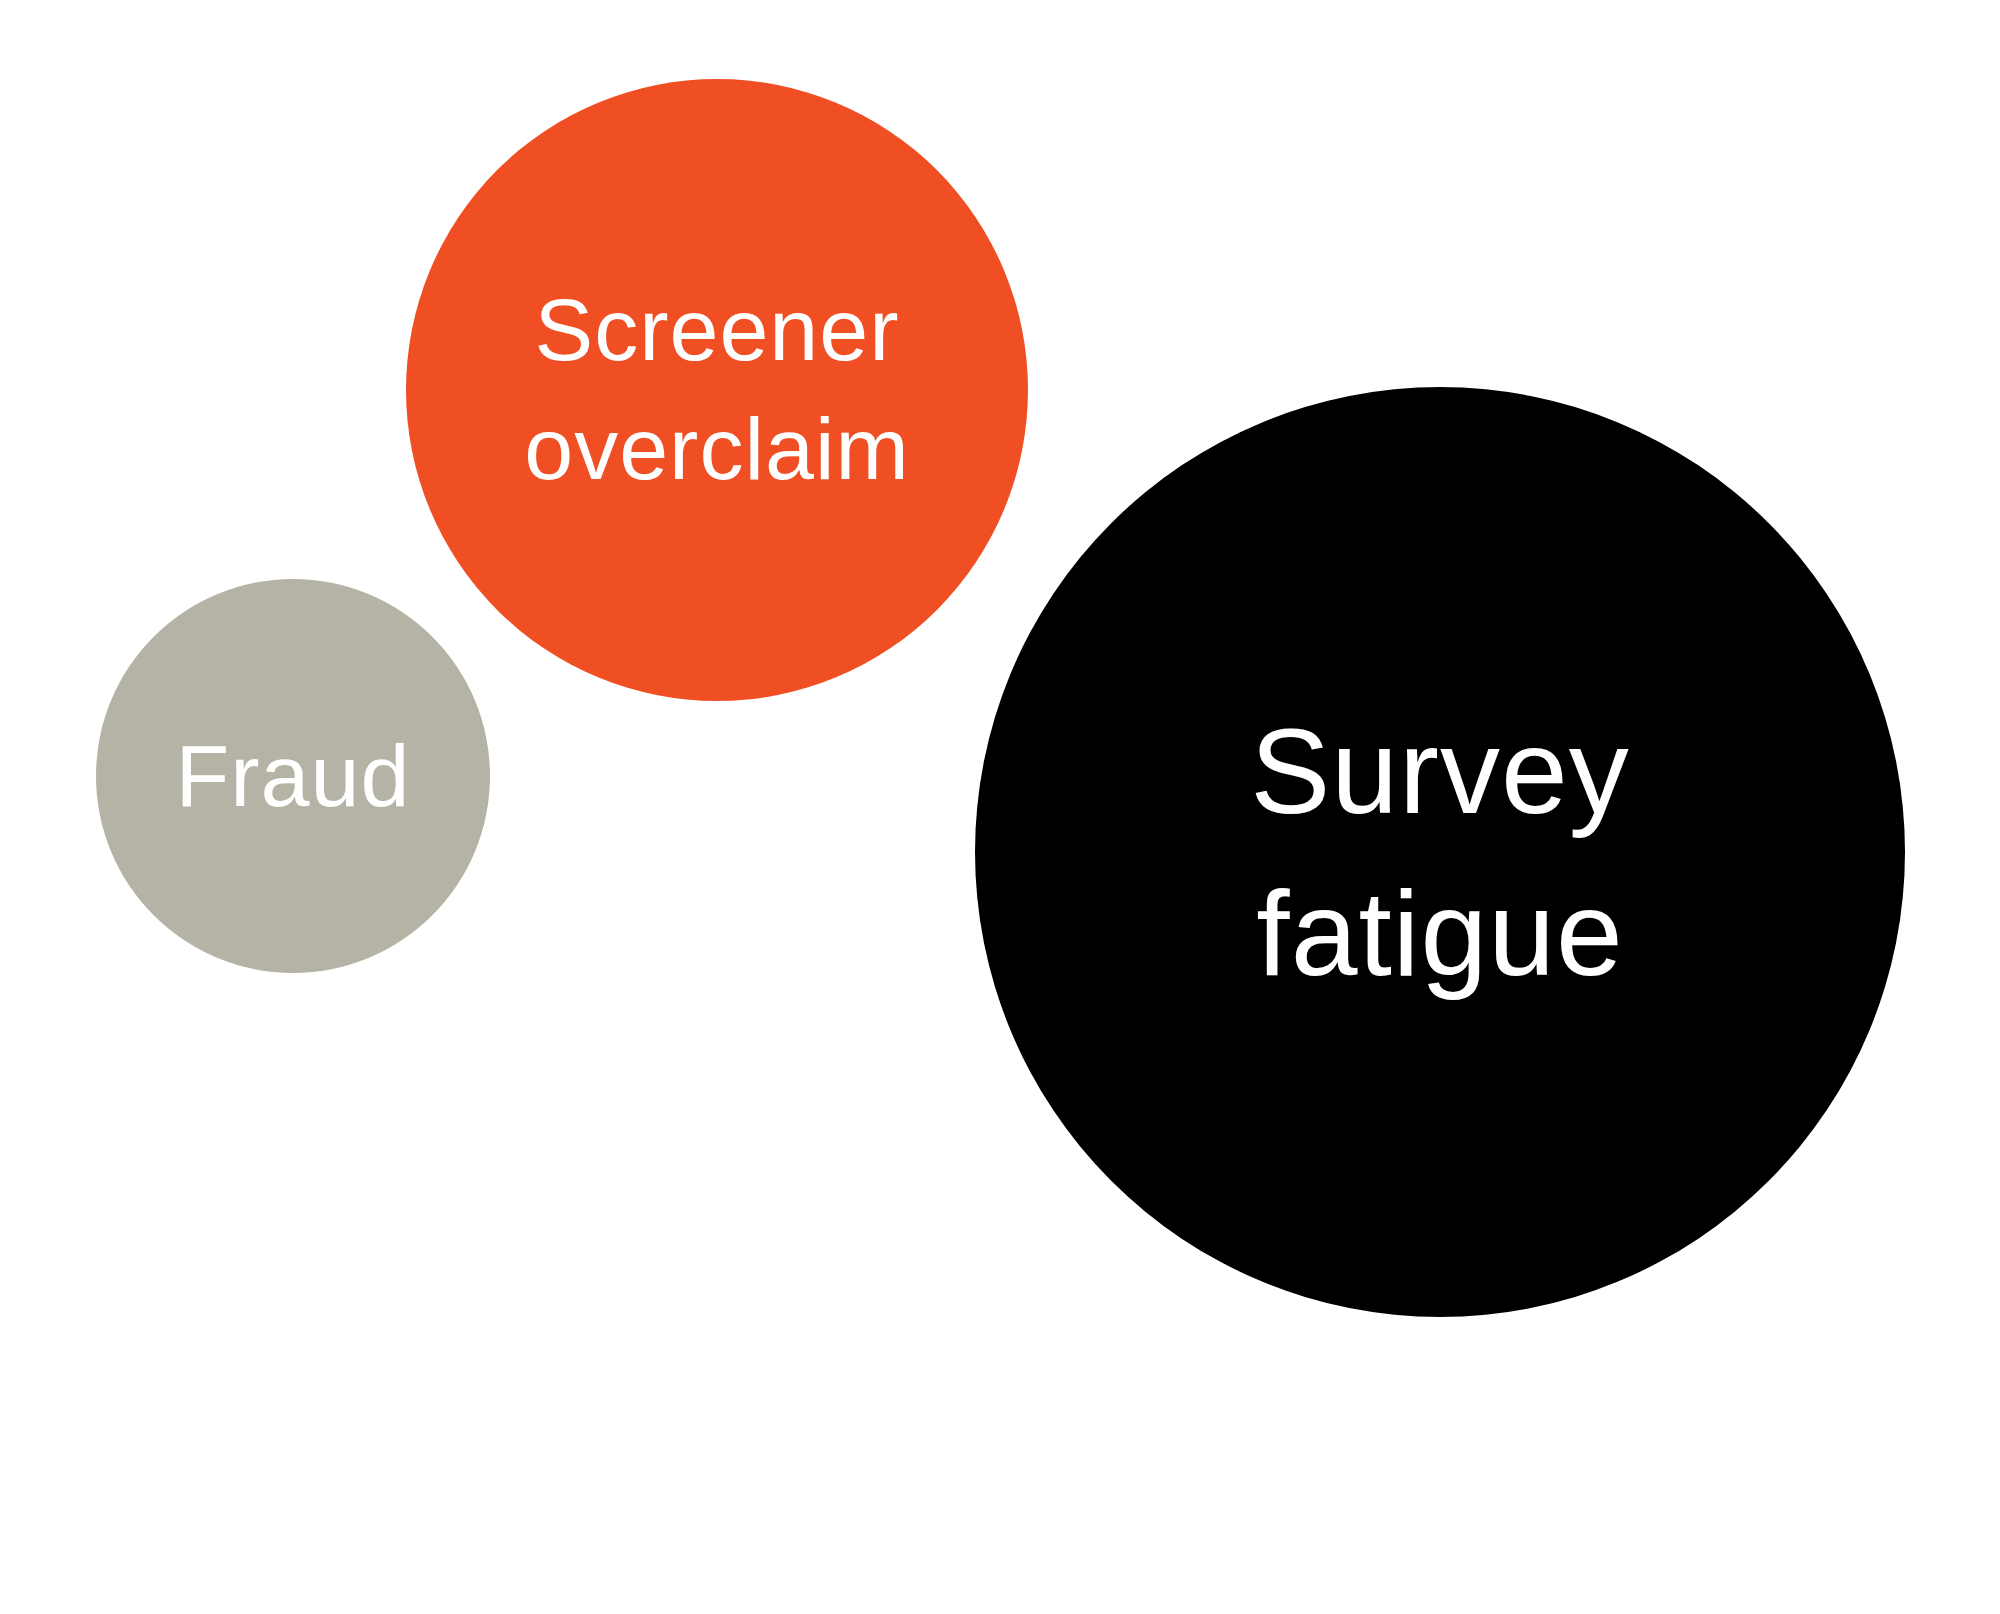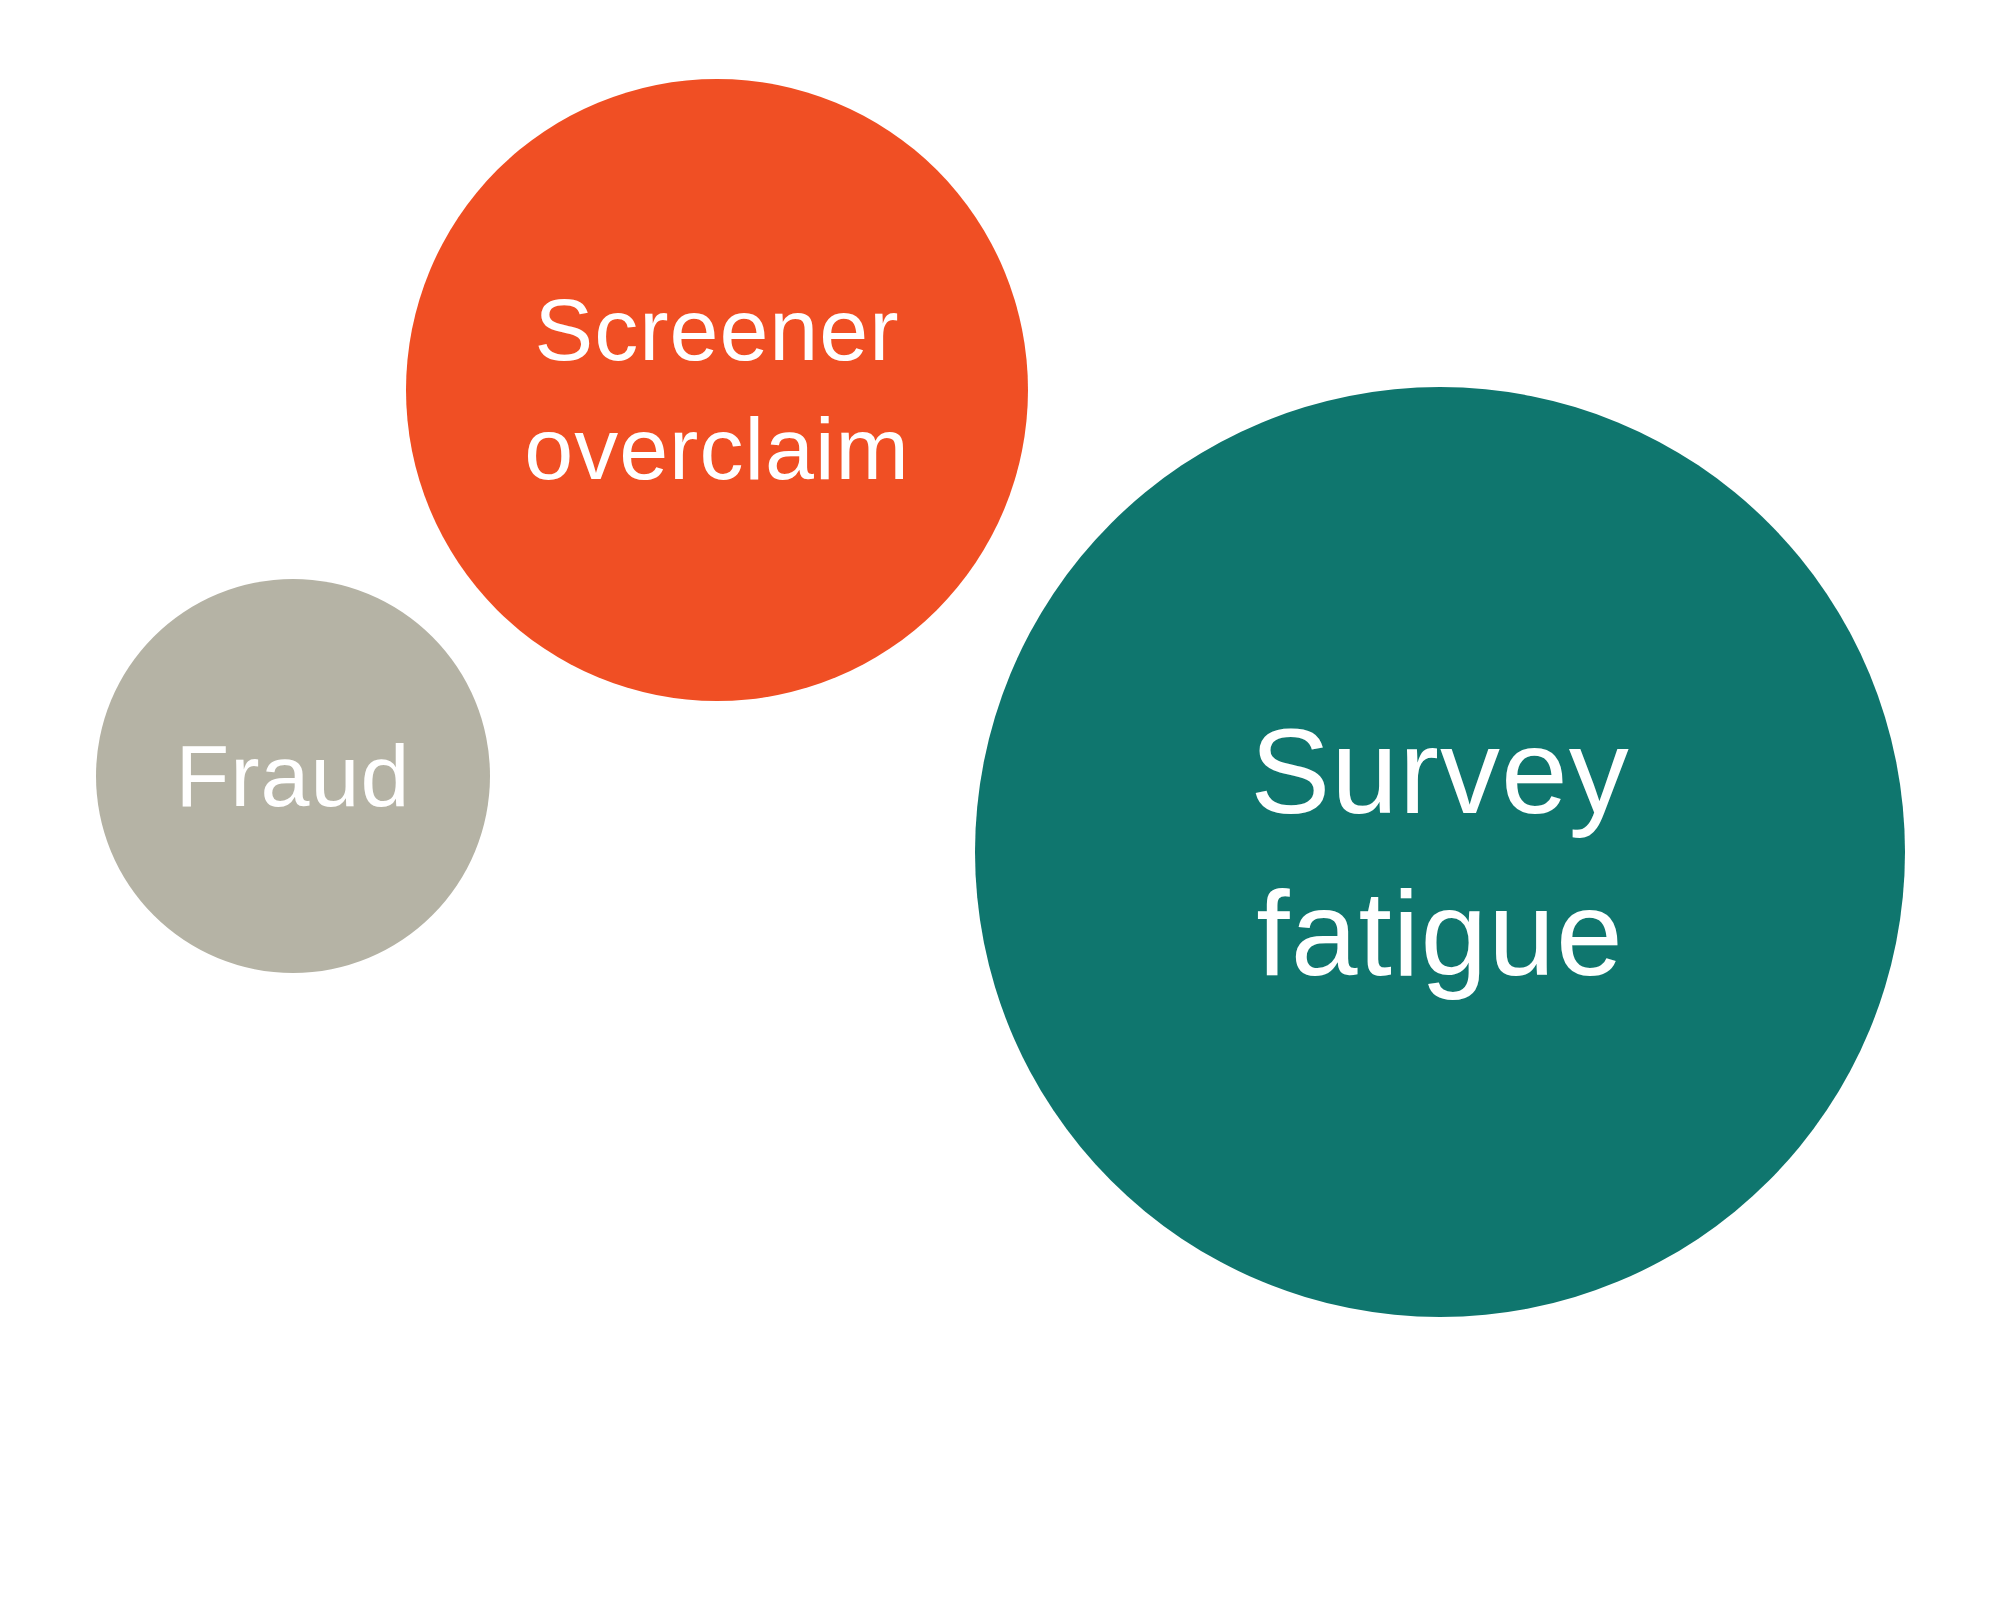--- a/index.html
+++ b/index.html
@@ -45,18 +45,18 @@
   <div class="bubble bubble--fraud" style="left: 96px; top: 579px; width: 394px; height: 394px; background: rgb(181, 179, 165);">
     <span class="bubble-label">Fraud</span>
   </div>
 
   <div class="bubble bubble--screener" style="left: 406px; top: 79px; width: 622px; height: 622px; background: rgb(240, 79, 36);">
     <span class="bubble-label">Screener
 overclaim</span>
   </div>
 
 
-  <div class="bubble bubble--survey" style="left: 975px; top: 387px; width: 930px; height: 930px; background: #0f766e;">
+  <div class="bubble bubble--survey" style="left: 975px; top: 387px; width: 930px; height: 930px; background: #000000;">
     <span class="bubble-label">Survey
 fatigue</span>
   </div>
 
 </div>
 
 </body></html>

